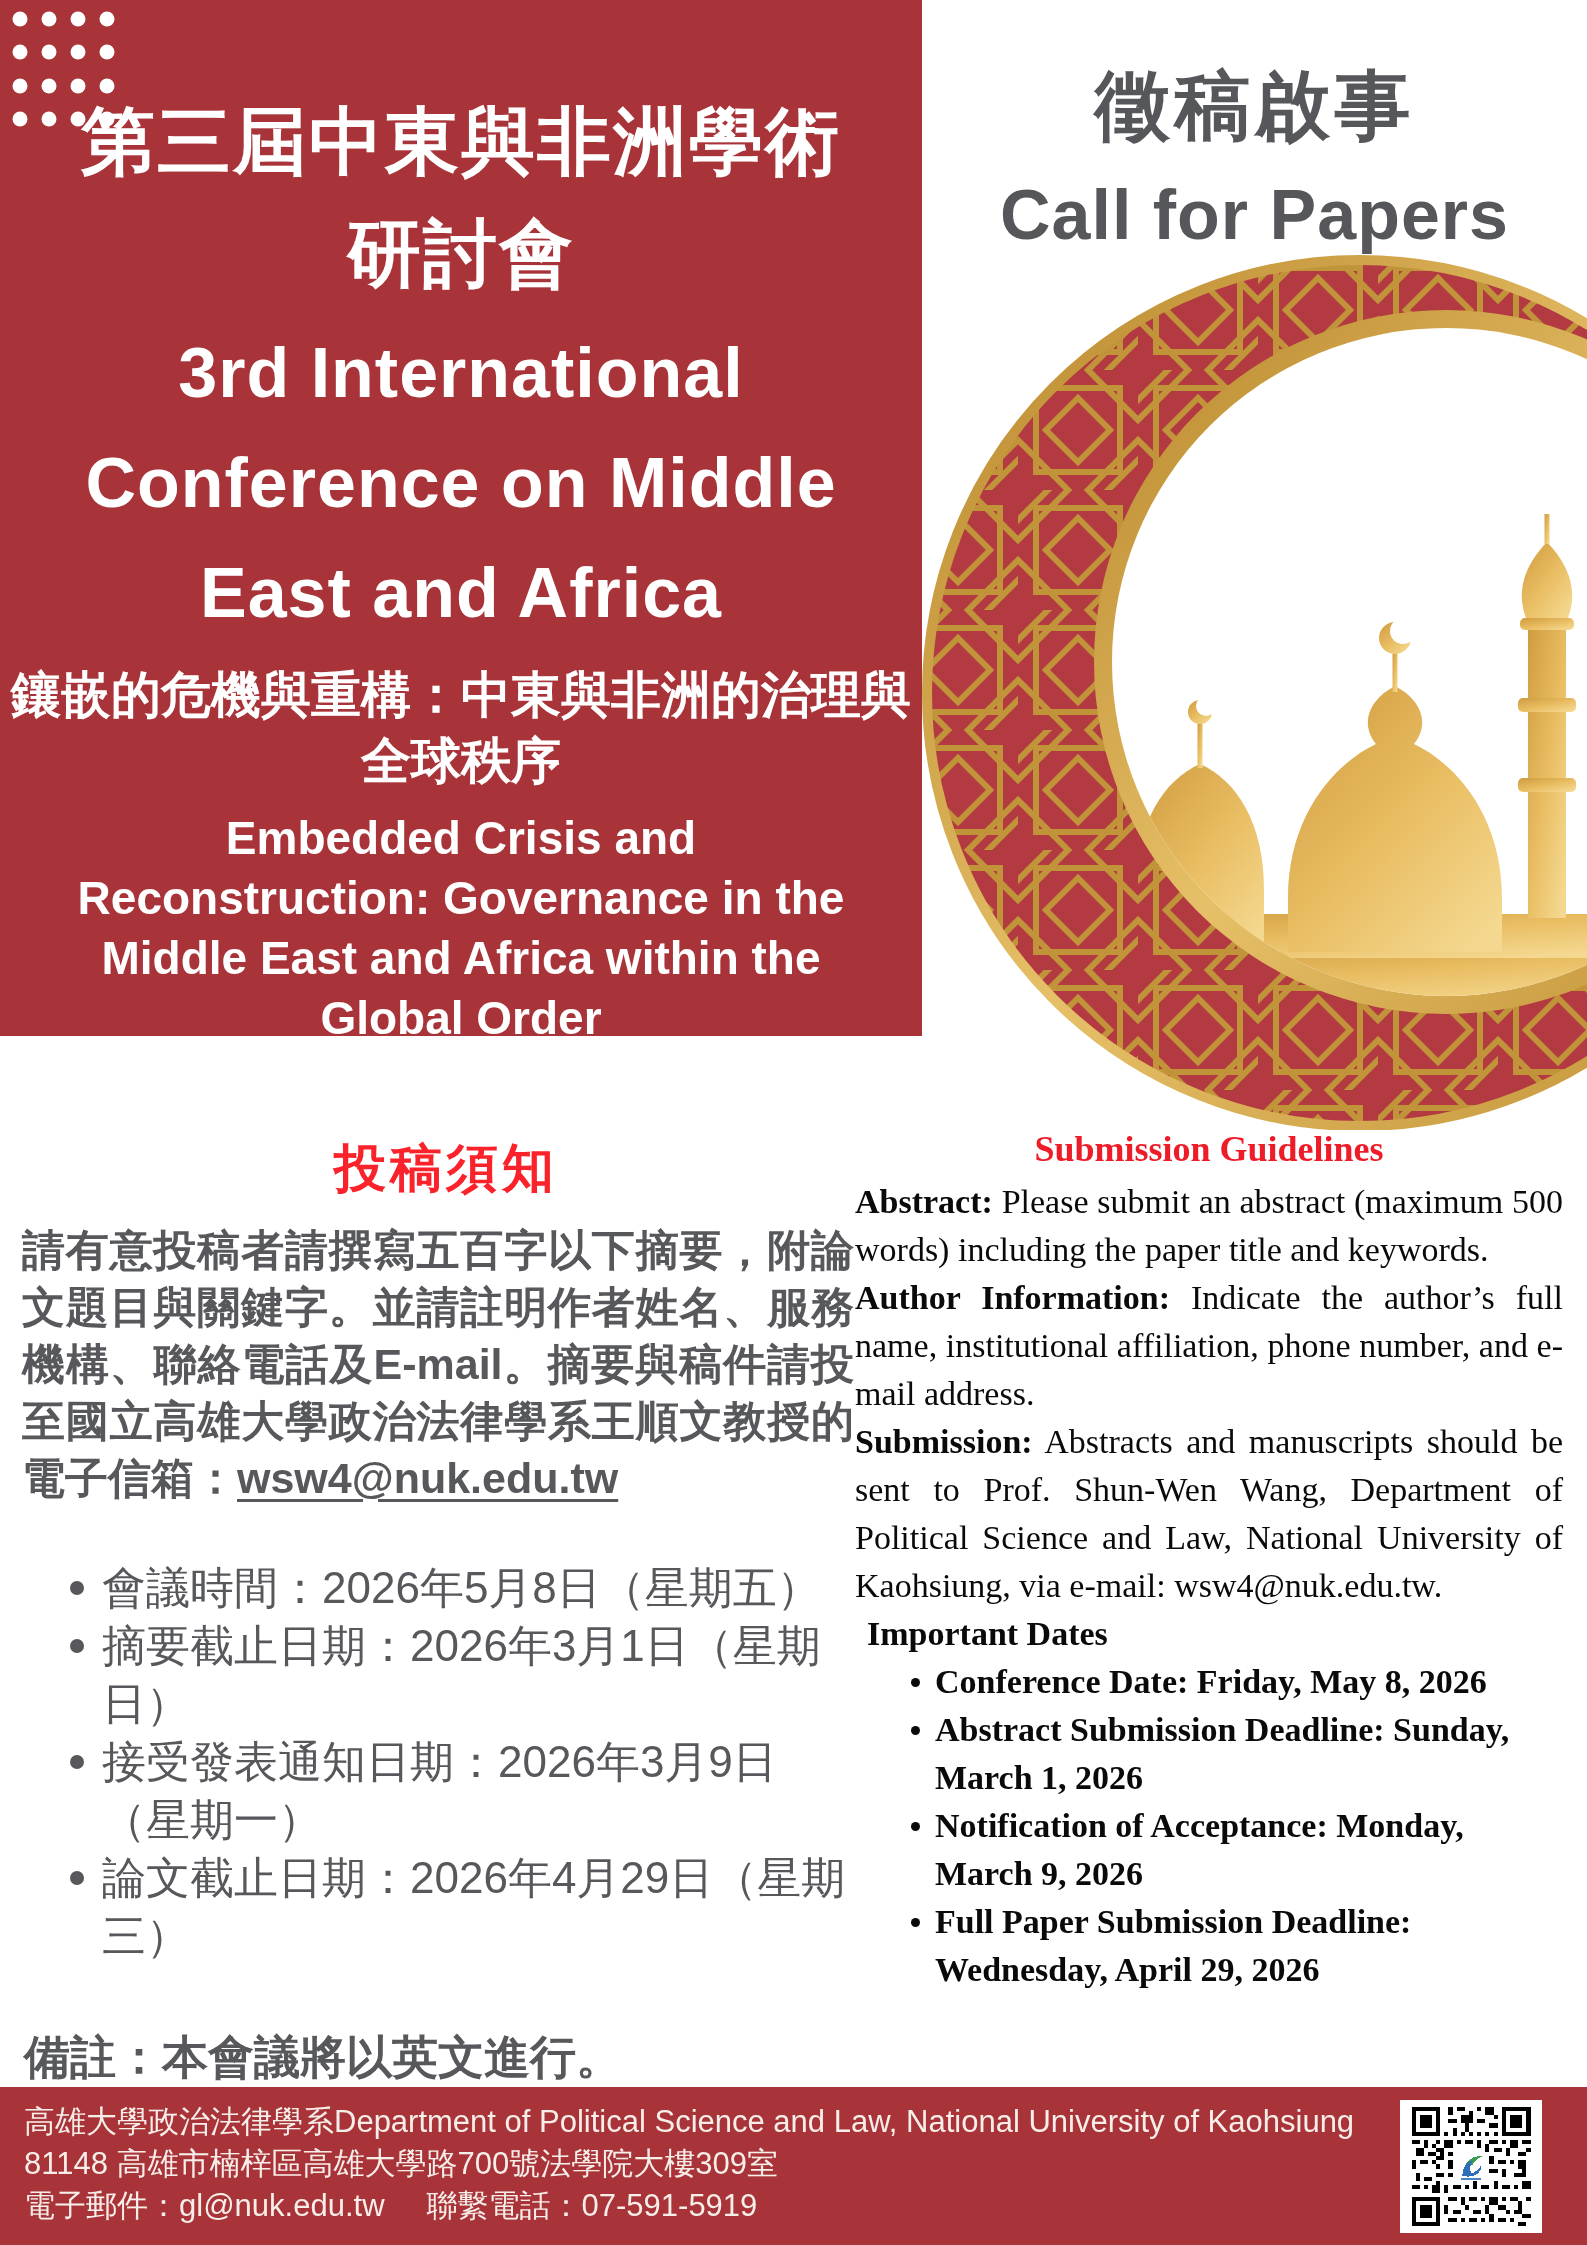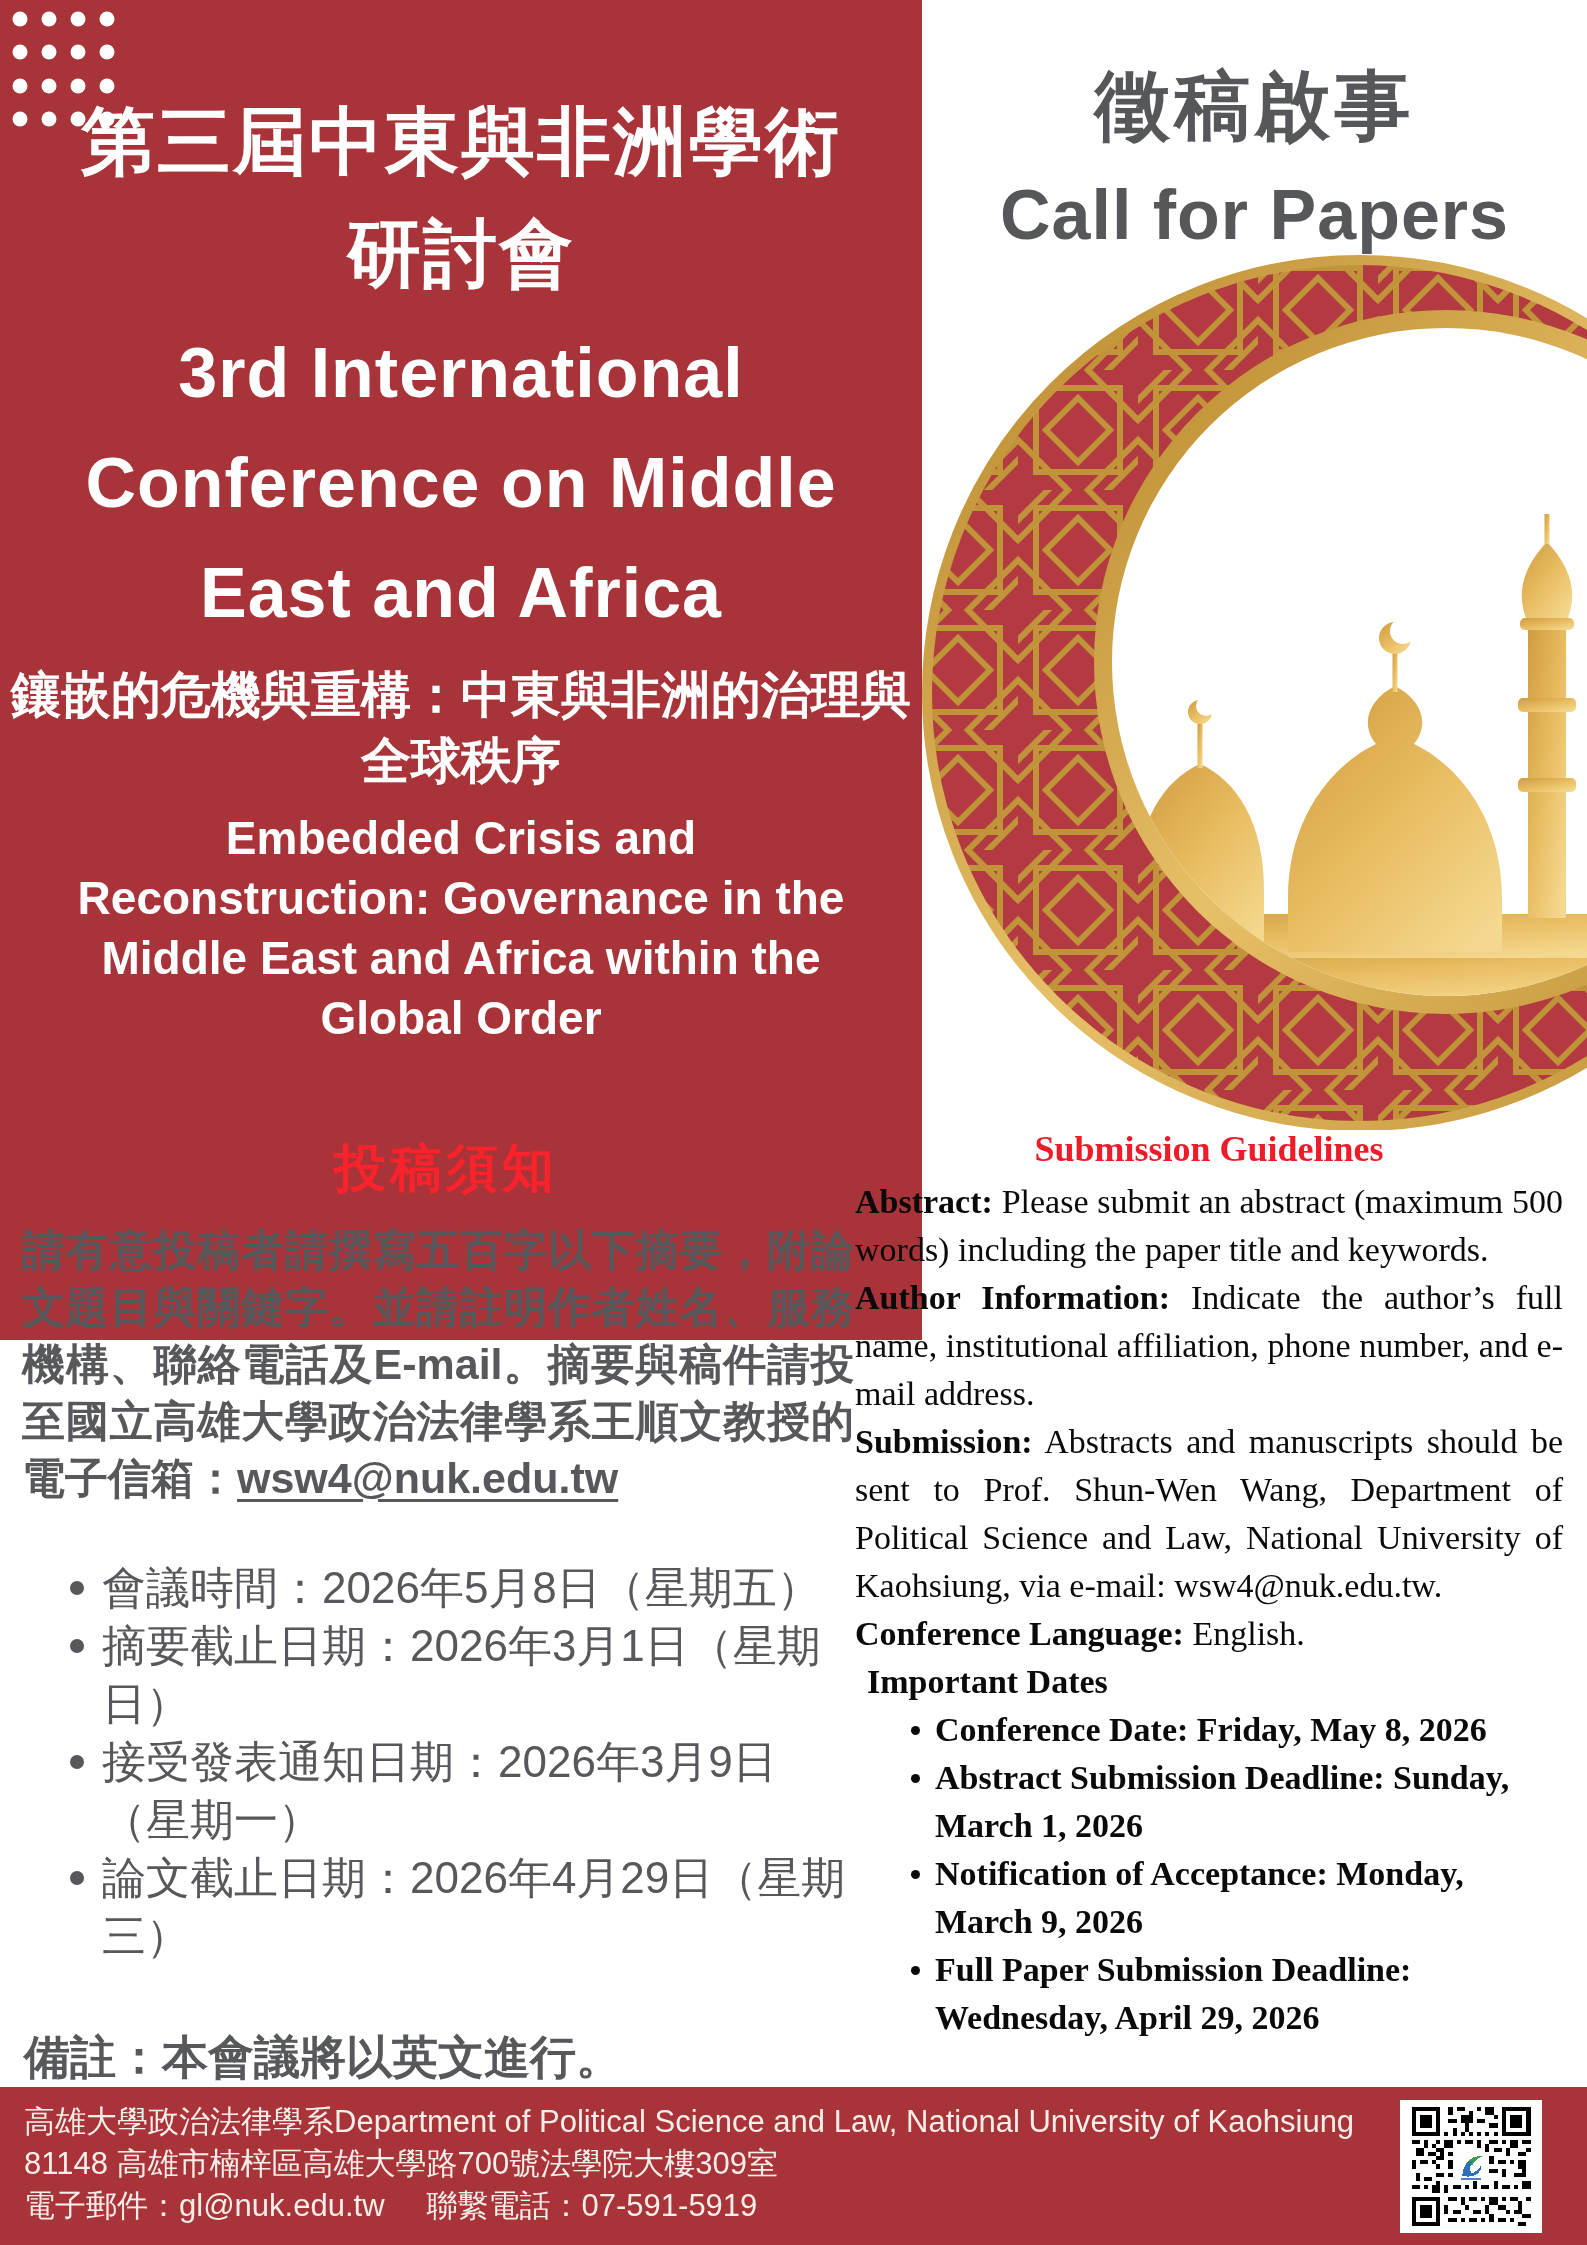--- a/index.html
+++ b/index.html
@@ -2,21 +2,21 @@
 <html><head>
 <meta charset="utf-8">
 <style>
   html,body{margin:0;padding:0;background:#e9e9e9;}
   .poster{
     position:relative;width:1587px;height:2245px;background:#ffffff;overflow:hidden;
     font-family:"Liberation Sans","DejaVu Sans",sans-serif;
   }
   
   .red-panel{
-    position:absolute;left:0;top:0;width:922px;height:1340px;
+    position:absolute;left:0;top:0;width:922px;height:1036px;
     background:#a83338;color:#fff;text-align:center;
   }
   .dots-svg{position:absolute;left:6px;top:6px;}
   .hero-inner{position:relative;padding-top:86px;}
   .t-zh{font-size:74px;font-weight:700;line-height:112px;letter-spacing:2px;}
   .t-en{font-size:70px;font-weight:700;line-height:110px;margin-top:8px;letter-spacing:1px;}
   .s-zh{font-size:50px;font-weight:700;line-height:66px;margin-top:14px;}
   .s-en{font-size:46px;font-weight:700;line-height:60px;margin-top:14px;}
   
   .right-header{position:absolute;left:922px;top:0;width:665px;text-align:center;color:#56575b;}
@@ -183,21 +183,20 @@
       <li>論文截止日期：2026年4月29日（星期三）</li>
     </ul>
     <div class="notes-remark">備註：本會議將以英文進行。</div>
   </div>
 
   <div class="guidelines">
     <h2 class="g-heading">Submission Guidelines</h2>
     <p><span class="g-lead">Abstract:</span><span> Please submit an abstract (maximum 500 words) including the paper title and keywords.</span></p>
     <p><span class="g-lead">Author Information:</span><span> Indicate the author’s full name, institutional affiliation, phone number, and e-mail address.</span></p>
     <p><span class="g-lead">Submission:</span><span> Abstracts and manuscripts should be sent to Prof. Shun-Wen Wang, Department of Political Science and Law, National University of Kaohsiung, via e-mail: wsw4@nuk.edu.tw.</span></p>
-    <p><span class="g-lead">Conference Language:</span><span> English.</span></p>
     <div class="g-dates-heading">Important Dates</div>
     <ul class="en-list">
       <li>Conference Date: Friday, May 8, 2026</li>
       <li>Abstract Submission Deadline: Sunday, March 1, 2026</li>
       <li>Notification of Acceptance: Monday, March 9, 2026</li>
       <li>Full Paper Submission Deadline: Wednesday, April 29, 2026</li>
     </ul>
   </div>
 
   <div class="footer">

